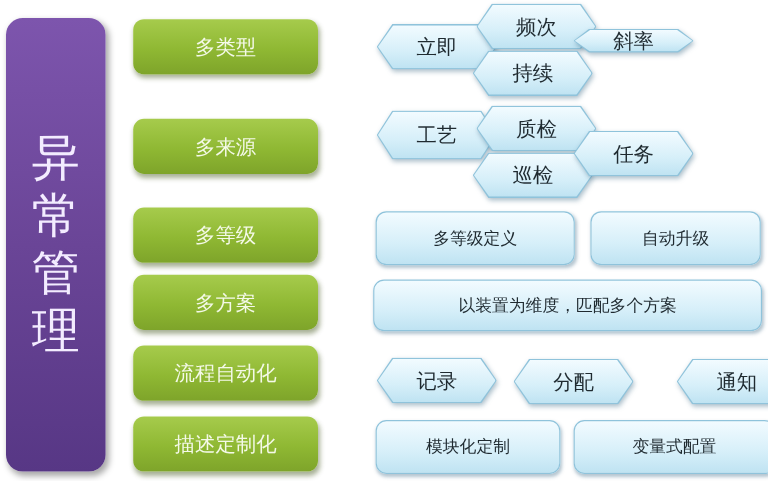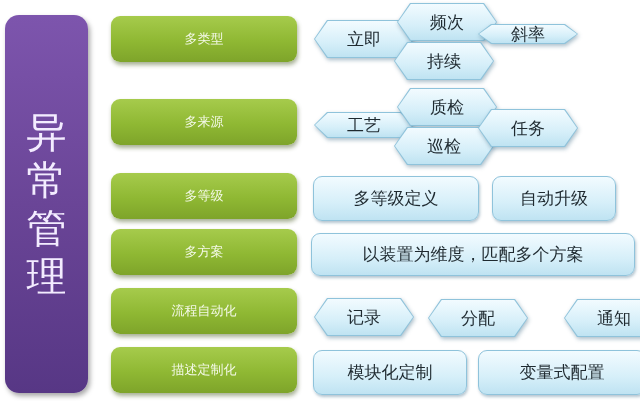--- a/index.html
+++ b/index.html
@@ -3,29 +3,29 @@
 <meta charset="utf-8">
 <style>
   html,body{margin:0;padding:0;}
   body{width:640px;height:401px;background:#ffffff;position:relative;overflow:hidden;font-family:"DejaVu Sans",sans-serif;}
   .abs{position:absolute;}
   .root{left:5px;top:15px;width:83px;height:378px;border-radius:14px;
     background:linear-gradient(180deg,#7d55ad 0%,#6a4597 50%,#573785 100%);
     box-shadow:2px 3px 5px rgba(0,0,0,0.35);
     display:flex;flex-direction:column;align-items:center;justify-content:center;}
   .root span{color:#f3ecff;font-size:40px;line-height:48px;font-weight:300;display:block;}
-  .cat{left:111px;width:186px;border-radius:9px;
+  .cat{left:111px;width:154px;border-radius:9px;
     background:linear-gradient(180deg,#a6cb4c 0%,#8fb833 55%,#7ea42a 100%);
     box-shadow:1px 3px 4px rgba(60,80,20,0.45);
     display:flex;align-items:center;justify-content:center;
-    color:#f4f9e8;font-size:13px;}
+    color:#f4f9e8;font-size:17px;}
   .box{border-radius:9px;border:1px solid #8fc3db;
     background:linear-gradient(180deg,#f2fbff 0%,#d6eff9 60%,#bfe3f2 100%);
     box-shadow:1px 2px 3px rgba(40,90,120,0.35);
-    display:flex;align-items:center;justify-content:center;color:#1f2a30;font-size:17px;box-sizing:border-box;}
+    display:flex;align-items:center;justify-content:center;color:#1f2a30;font-size:14px;box-sizing:border-box;}
   .hex{display:flex;align-items:center;justify-content:center;color:#1f2a30;font-size:17px;
     filter:drop-shadow(1px 2px 2px rgba(40,90,120,0.4));}
   .hex .shape{position:absolute;inset:0;
     clip-path:polygon(13% 0,87% 0,100% 50%,87% 100%,13% 100%,0 50%);
     background:#8fc3db;}
   .hex .inner{position:absolute;inset:1px;
     clip-path:polygon(13% 0,87% 0,100% 50%,87% 100%,13% 100%,0 50%);
     background:linear-gradient(180deg,#f2fbff 0%,#d6eff9 60%,#bfe3f2 100%);}
   .hex .lbl{position:relative;z-index:2;}
 </style>
@@ -60,21 +60,21 @@
   <div class="shape"></div>
     <div class="inner"></div>
     <span class="lbl">持续</span>
 </div>
 <div class="abs hex" style="left:478px;top:24px;width:100px;height:20px;">
   <div class="shape"></div>
     <div class="inner"></div>
     <span class="lbl">斜率</span>
 </div>
 
-<div class="abs hex" style="left:314px;top:112px;width:100px;height:26px;">
+<div class="abs hex" style="left:314px;top:92px;width:100px;height:41px;">
   <div class="shape"></div>
     <div class="inner"></div>
     <span class="lbl">工艺</span>
 </div>
 <div class="abs hex" style="left:397px;top:88px;width:100px;height:38px;">
   <div class="shape"></div>
     <div class="inner"></div>
     <span class="lbl">质检</span>
 </div>
 <div class="abs hex" style="left:394px;top:127px;width:100px;height:38px;">
@@ -82,21 +82,21 @@
     <div class="inner"></div>
     <span class="lbl">巡检</span>
 </div>
 <div class="abs hex" style="left:478px;top:109px;width:100px;height:38px;">
   <div class="shape"></div>
     <div class="inner"></div>
     <span class="lbl">任务</span>
 </div>
 
 <div class="abs box" style="left:313px;top:176px;width:166px;height:45px;">多等级定义</div>
-<div class="abs box" style="left:492px;top:176px;width:124px;height:45px;">自动升级</div>
+<div class="abs box" style="left:492px;top:176px;width:142px;height:45px;">自动升级</div>
 
 <div class="abs box" style="left:311px;top:233px;width:324px;height:43px;">以装置为维度，匹配多个方案</div>
 
 <div class="abs hex" style="left:314px;top:298px;width:100px;height:38px;">
   <div class="shape"></div>
     <div class="inner"></div>
     <span class="lbl">记录</span>
 </div>
 <div class="abs hex" style="left:428px;top:299px;width:100px;height:38px;">
   <div class="shape"></div>

